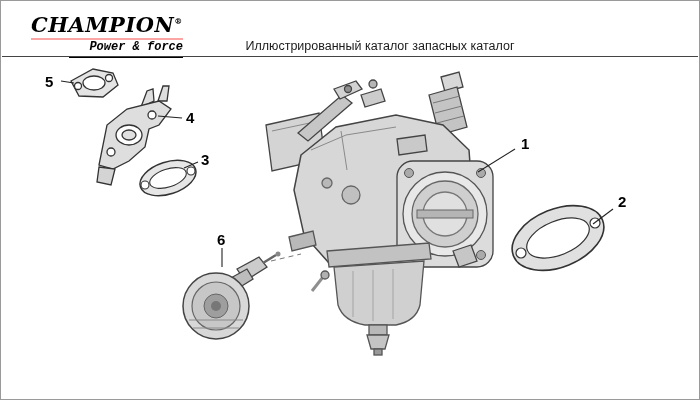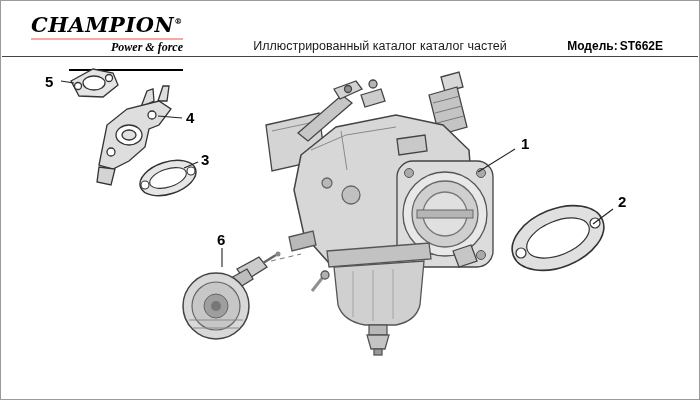--- a/index.html
+++ b/index.html
@@ -10,23 +10,23 @@
   }
   
   .logo{position:absolute;left:30px;top:8px;width:152px;}
   .logo-main{
     font-family:"DejaVu Serif",serif;font-style:italic;font-weight:700;
     font-size:21px;line-height:24px;letter-spacing:.5px;
     border-bottom:2px solid #fca5a5;padding-bottom:1px;white-space:nowrap;
   }
   .logo-reg{font-size:8px;vertical-align:super;font-style:normal;}
   .logo-sub{
-    font-family:Liberation Serif, serif;font-style:italic;font-weight:700;
+    font-family:Liberation Mono, monospace;font-style:italic;font-weight:700;
     font-size:12px;line-height:14px;text-align:right;
-    border-bottom:2px solid #000;margin-left:38px;padding-bottom:15px;white-space:nowrap;
+    border-bottom:2px solid #000;margin-left:38px;padding-bottom:2px;white-space:nowrap;
   }
   .page-title{
     position:absolute;left:190px;right:130px;top:38px;text-align:center;
     font-size:12.5px;color:#1a1a1a;white-space:nowrap;
   }
   .model{
     position:absolute;right:36px;top:38px;font-size:12px;font-weight:600;
     white-space:nowrap;
   }
   .model span{margin-left:2px;}
@@ -38,25 +38,22 @@
 </head>
 <body>
 
 <div class="page">
 
   <div class="logo">
     <div class="logo-main"><span>CHAMPION</span><span class="logo-reg">®</span></div>
     <div class="logo-sub">Power &amp; force</div>
   </div>
 
-  <div class="page-title">Иллюстрированный каталог каталог частей</div>
+  <div class="page-title">Иллюстрированный каталог запасных каталог</div>
 
-  <div class="model">
-    <span>Модель:</span><span>ST662E</span>
-  </div>
 
   <div class="header-rule"></div>
 
   <svg class="diagram" width="700" height="346" viewBox="0 0 700 346">
 
     <g stroke="#333" stroke-width="1.3" fill="#e4e4e4">
       <path d="M70,26 L92,14 L112,18 L117,30 L102,42 L78,41 Z"></path>
       <ellipse cx="93" cy="28" rx="11" ry="7" fill="#ffffff"></ellipse>
       <circle cx="77" cy="31" r="3.5" fill="#ffffff"></circle>
       <circle cx="108" cy="23" r="3.5" fill="#ffffff"></circle>

